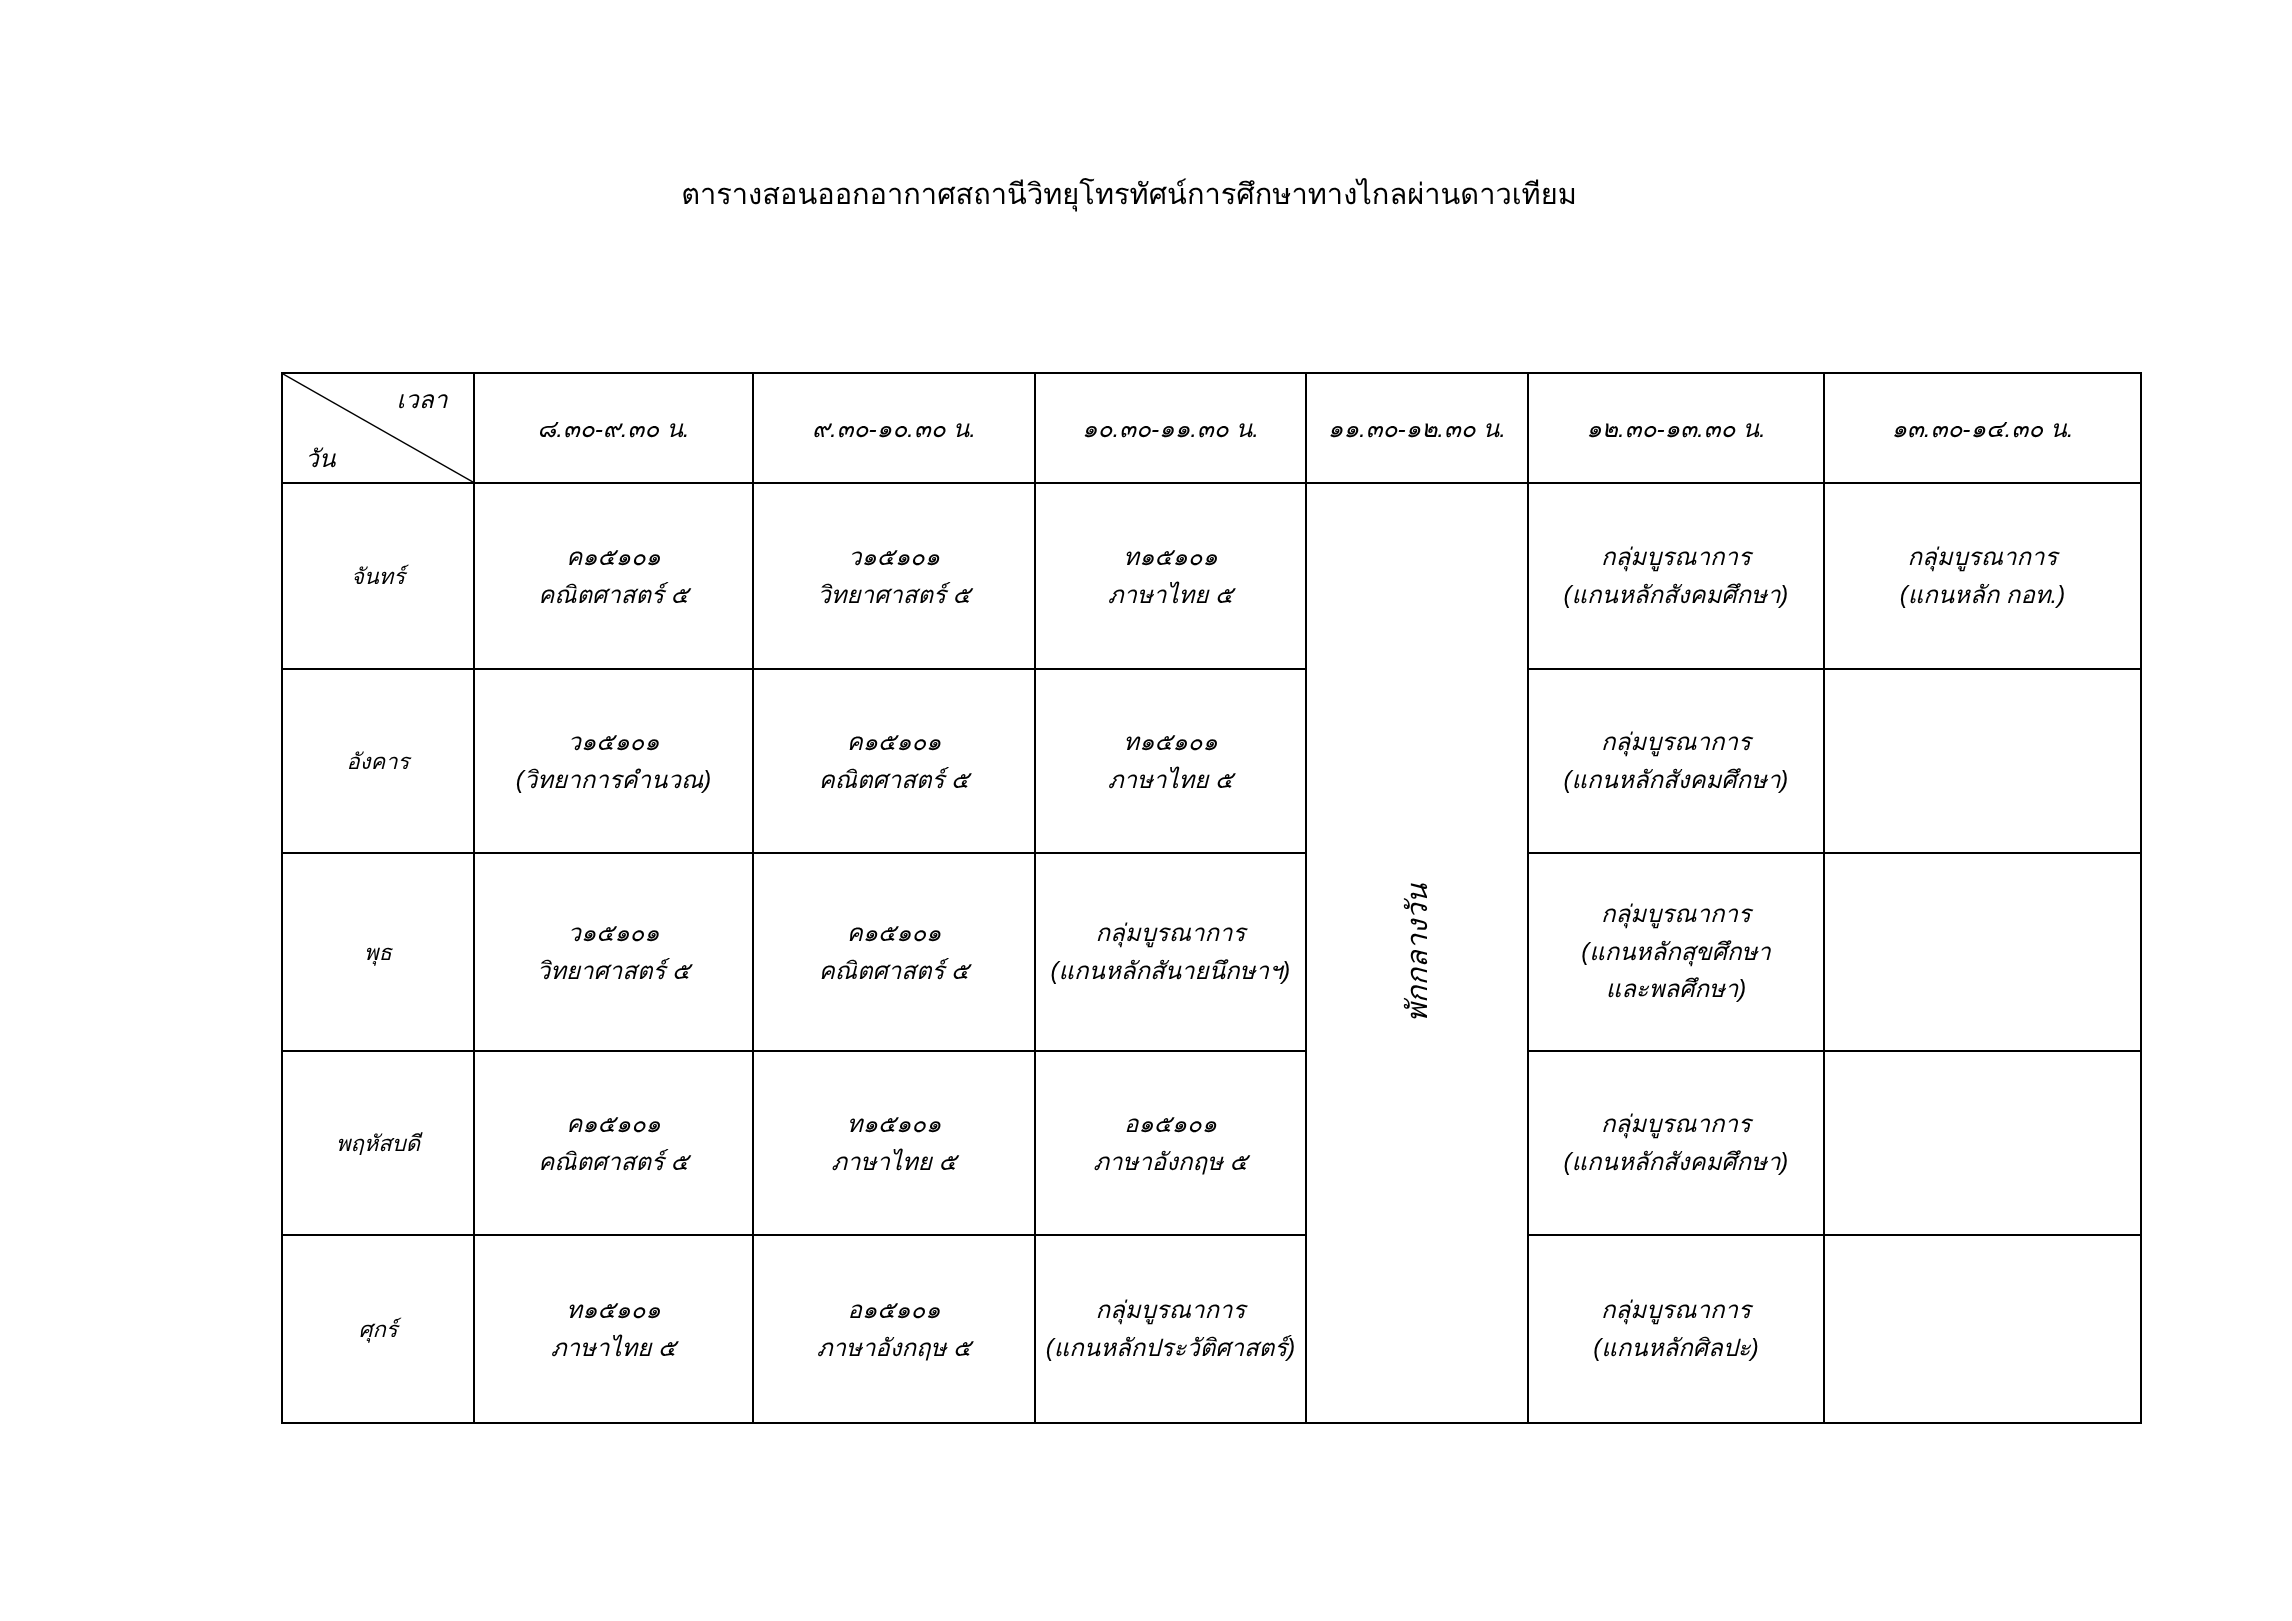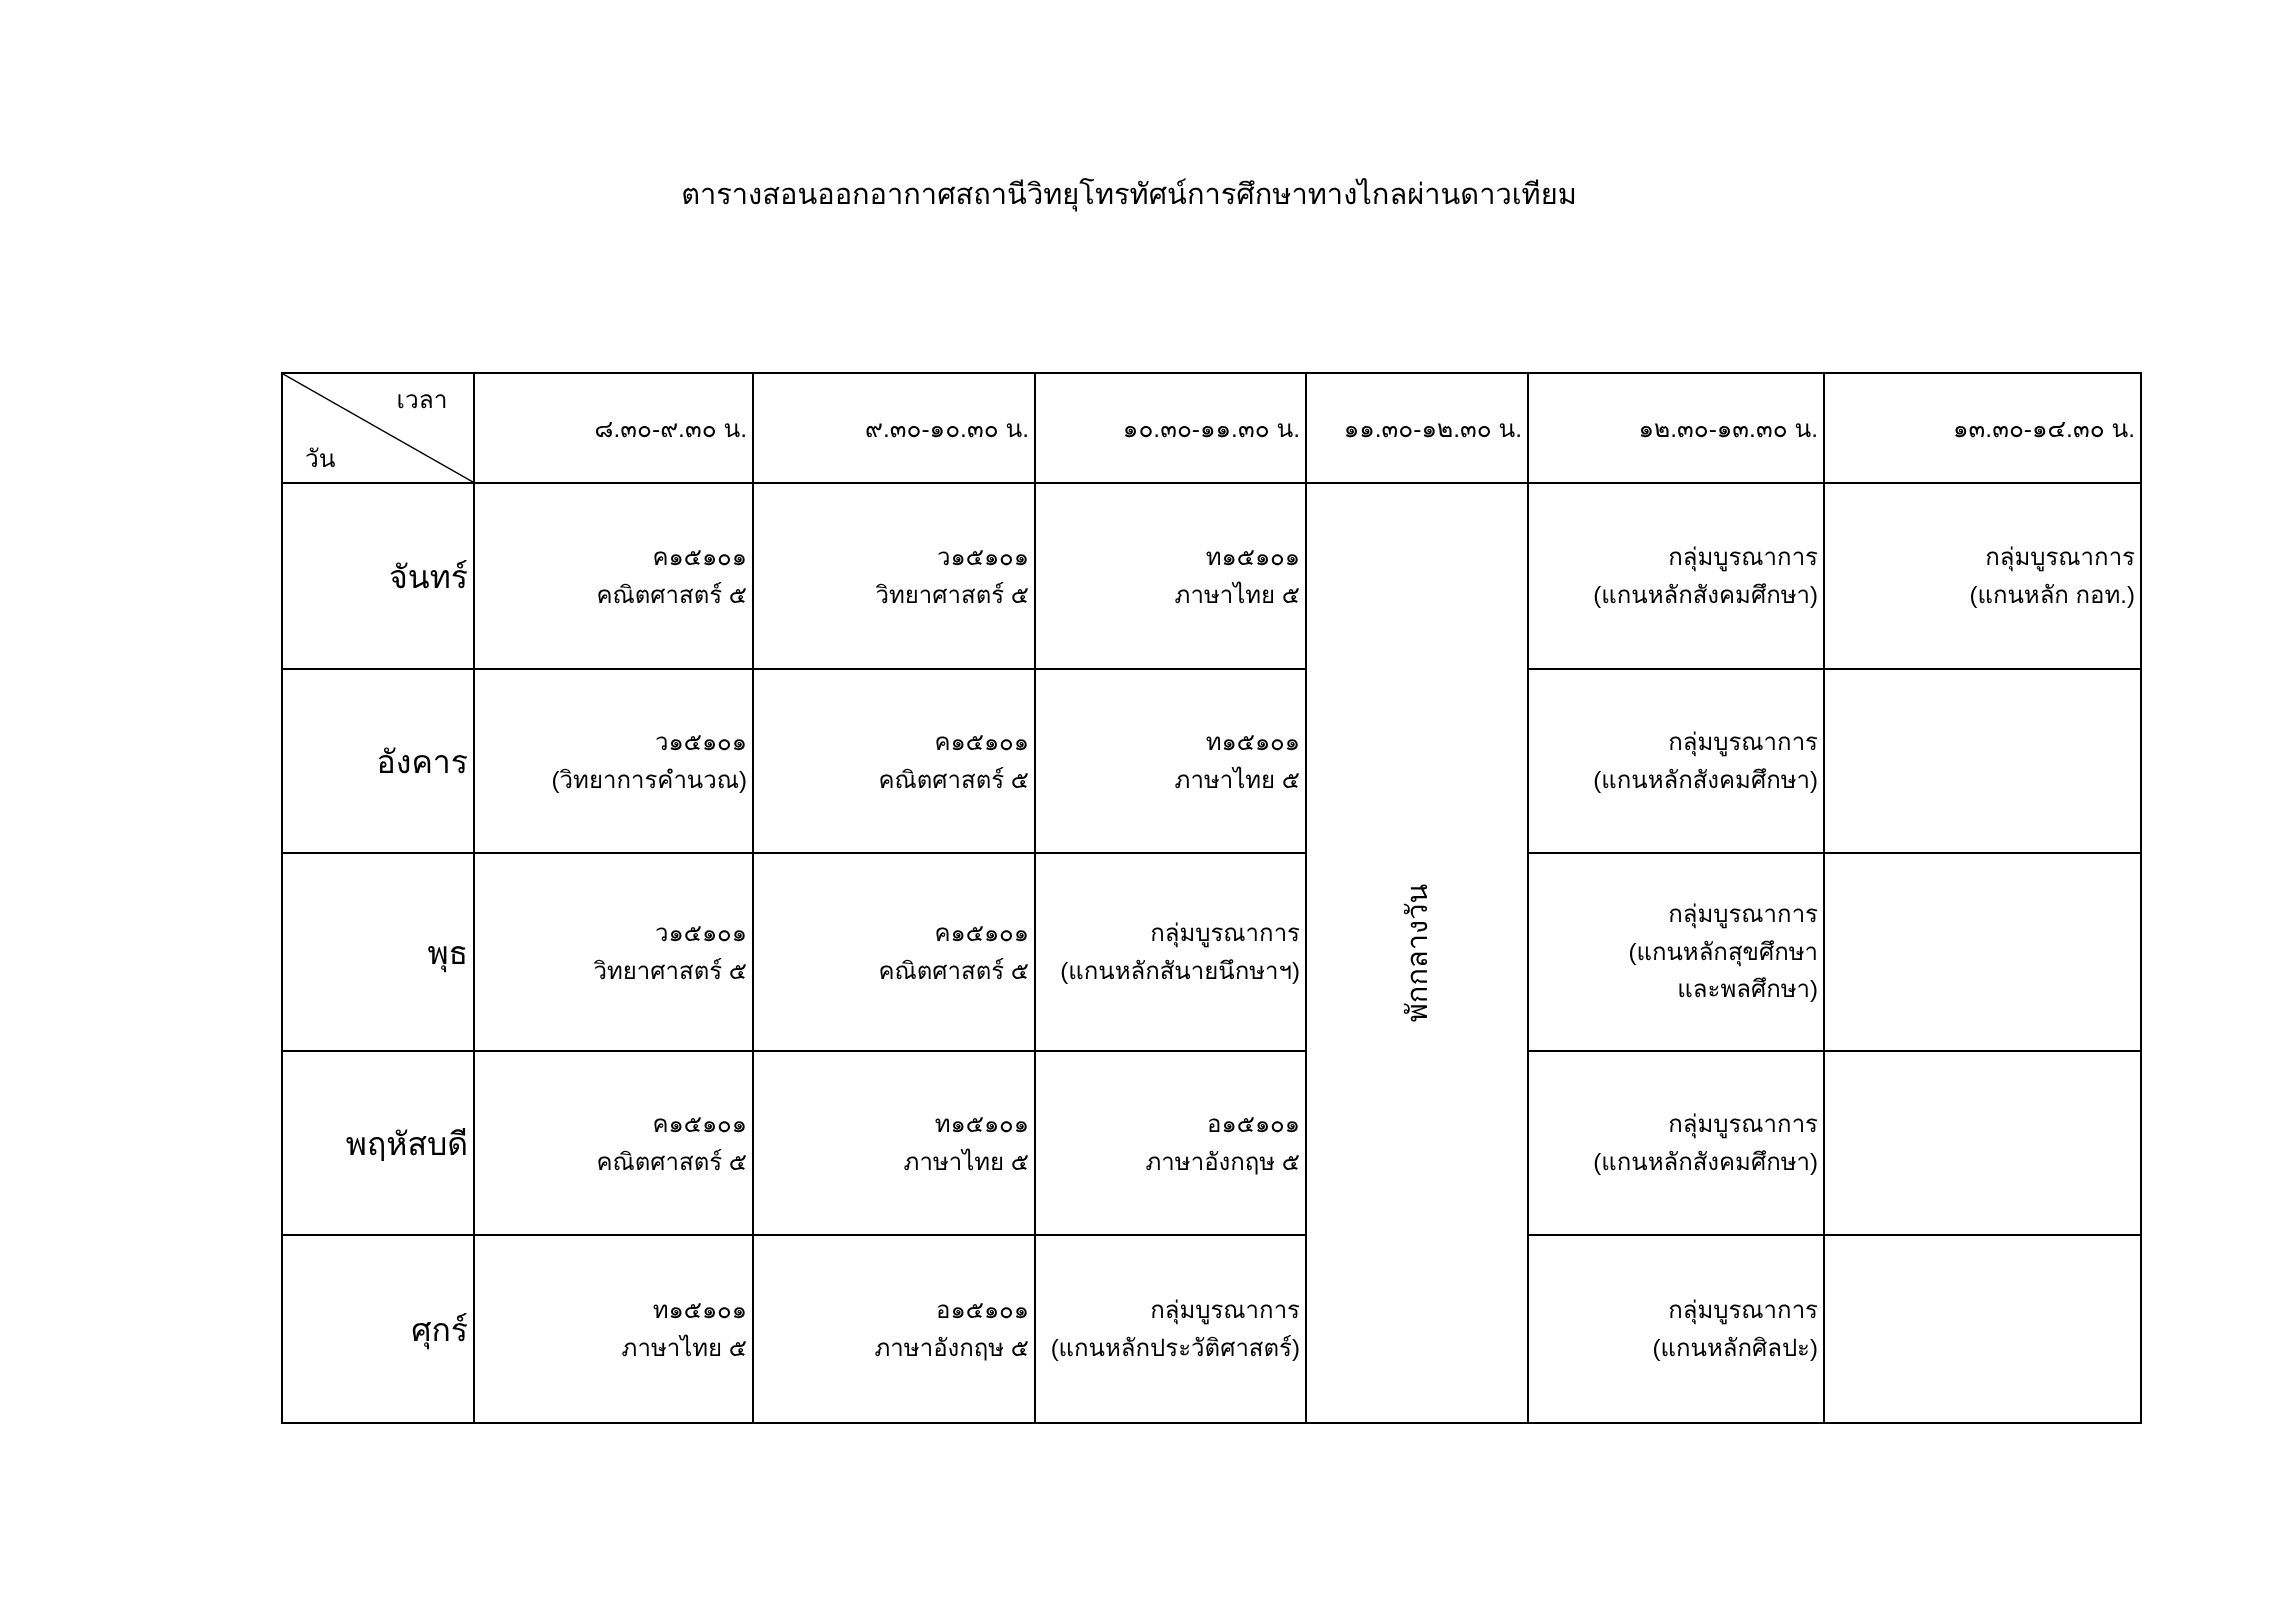--- a/index.html
+++ b/index.html
@@ -30,24 +30,25 @@
   .timetable {
     position: absolute;
     left: 281px;
     top: 372px;
     border-collapse: collapse;
     table-layout: fixed;
     background: #ffffff;
   }
   .timetable td {
     border: 2px solid #000000;
-    text-align: right;
+    text-align: center;
     vertical-align: middle;
     padding: 5px;
     overflow: hidden;
+    font-style: italic;
   }
   .timetable {
     border: 2.9px solid #000000;
   }
   tr.header-row td {
     border-bottom: 2.9px solid #000000;
     font-size: 24.5px;
   }
   td.corner-cell {
     position: relative;
@@ -64,21 +65,21 @@
     right: 25.5px;
     font-size: 24.5px;
   }
   .corner-day-label {
     position: absolute;
     bottom: 3.9px;
     left: 22px;
     font-size: 24.5px;
   }
   td.day-cell {
-    font-size: 32px;
+    font-size: 22px;
   }
   td.subject-cell {
     font-size: 24px;
   }
   .ln { line-height: 1.2; }
   .ln + .ln { margin-top: 9px; }
   td.lunch-cell {
     position: relative;
   }
   .lunch-text {

